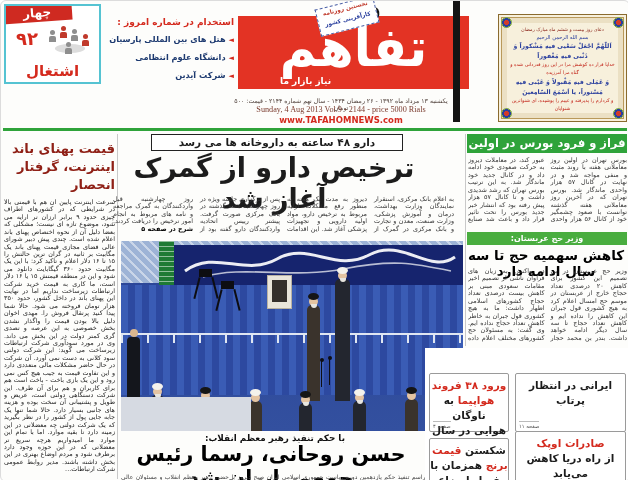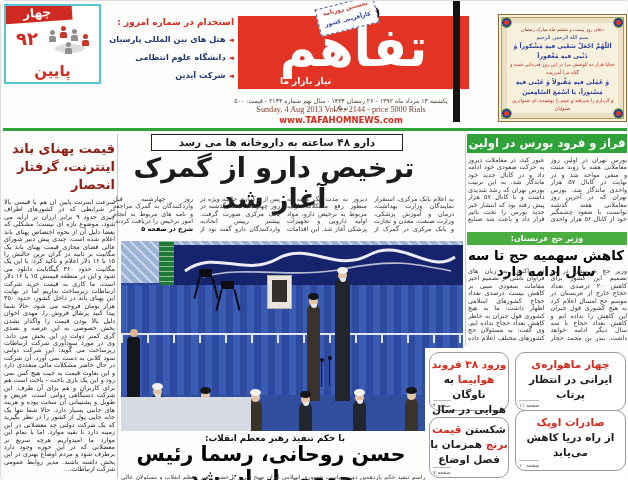--- a/index.html
+++ b/index.html
@@ -103,22 +103,22 @@
   
   .g-bar{left:466px;top:133px;width:160px;height:19px;background:var(--green);color:#fff;
     font-size:11.5px;font-weight:700;text-align:center;line-height:19px;}
   .bourse-body{left:467px;top:156px;width:159px;height:71px;overflow:hidden;column-count:2;column-gap:6px;color:#333;}
   .g-kicker{left:466px;top:231px;width:160px;height:13px;background:#49ad3f;color:#fff;
     font-size:8px;font-weight:700;text-align:center;line-height:13px;}
   .hajj-head{left:462px;top:246px;width:166px;font-size:13.5px;font-weight:800;text-align:center;color:#000;}
   .hajj-body{left:467px;top:267px;width:159px;height:78px;overflow:hidden;column-count:2;column-gap:6px;color:#333;}
   
   .tz{left:424px;top:347px;width:203px;height:133px;background:#fff;}
-  .tbox{position:absolute;border:1px solid #9a9a9a;border-radius:10px;background:#fff;
-    text-align:center;font-weight:700;font-size:10.5px;line-height:1.42;padding-top:4px;box-sizing:border-box;}
+  .tbox{position:absolute;border:1px solid #9a9a9a;border-radius:2px;background:#fff;
+    text-align:center;font-weight:700;font-size:10.5px;line-height:1.42;padding-top:4px;box-sizing:border-box;margin-top:21px;}
   .tpage{position:absolute;left:3px;bottom:1px;font-size:5.2px;font-weight:400;color:#555;border-top:1px solid #bbb;padding-top:1px;}
 </style>
 </head>
 <body>
 
 <div class="page">
 
   <div class="abs promo">
     <div class="promo-strip">چهار</div>
     <div class="clip">
@@ -138,21 +138,21 @@
       <span class="person r" style="left:35px;top:8px;">
           <i></i>
           <b></b>
         </span>
       <span class="person" style="left:18px;top:16px;">
           <i></i>
           <b></b>
         </span>
     </div>
     <div class="promo-num">۹۲</div>
-    <div class="promo-label">پایین</div>
+    <div class="promo-label">اشتغال</div>
   </div>
 
   <div class="abs emp">
     <div class="emp-title">استخدام در شماره امروز :</div>
     <div class="emp-item"><span class="b">◄</span><span>هتل های بین المللی پارسیان</span></div>
     <div class="emp-item"><span class="b">◄</span><span>دانشگاه علوم انتظامی</span></div>
     <div class="emp-item"><span class="b">◄</span><span>شرکت آیدین</span></div>
   </div>
 
   <div class="abs masthead">
@@ -299,21 +299,20 @@
       <div><span>هوایی در سال گذشته</span></div>
       <div class="tpage">صفحه ۴</div>
     </div>
     <div class="tbox" style="left:4px;top:69px;width:80px;height:61px;">
       <div><span>شکستن </span><span class="red">قیمت</span></div>
       <div><span class="red">برنج</span><span> همزمان با</span></div>
       <div><span>فصل اوضاع</span></div>
       <div class="tpage">صفحه ۷</div>
     </div>
     <div class="tbox" style="left:90px;top:4px;width:111px;height:59px;">
-      <div><span class="red">چهار ماهواره‌ی</span></div>
       <div><span>ایرانی در انتظار</span></div>
       <div><span>پرتاب</span></div>
       <div class="tpage">صفحه ۱۱</div>
     </div>
     <div class="tbox" style="left:90px;top:62px;width:111px;height:61px;">
       <div><span class="red">صادرات اوپک</span></div>
       <div><span>از راه دریا کاهش</span></div>
       <div><span>می‌یابد</span></div>
       <div class="tpage">صفحه ۱۰</div>
     </div>

